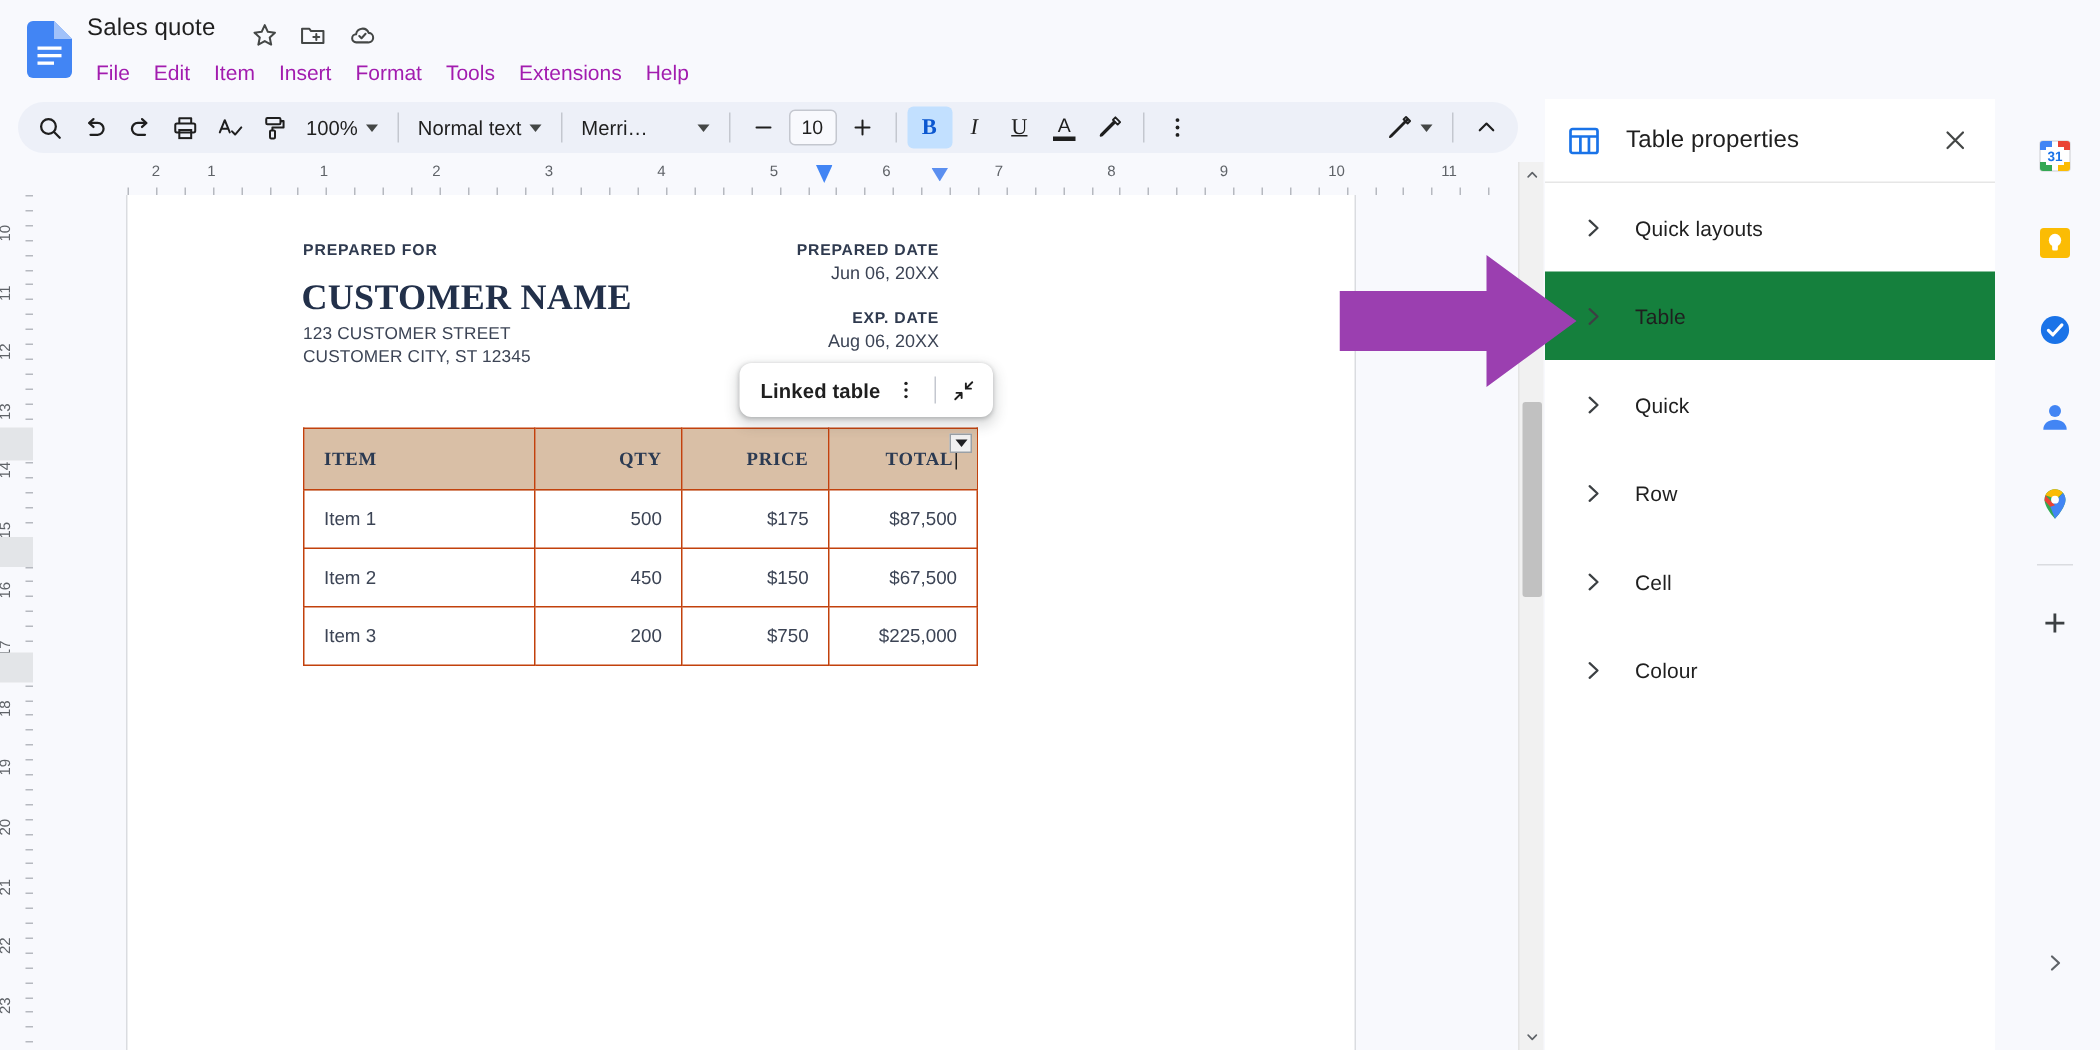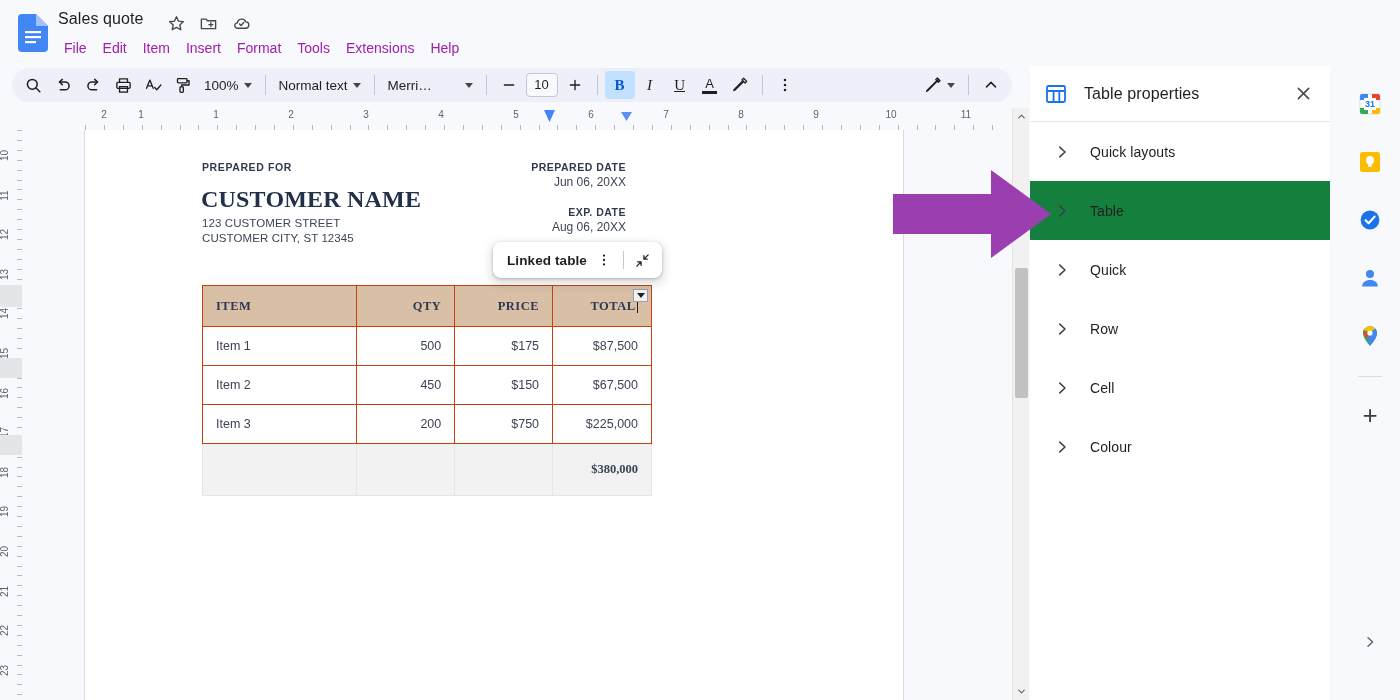--- a/index.html
+++ b/index.html
@@ -552,26 +552,20 @@
             <td class="col-qty">450</td>
             <td class="col-price">$150</td>
             <td class="col-total">$67,500</td>
           </tr>
           <tr>
             <td class="col-item">Item 3</td>
             <td class="col-qty">200</td>
             <td class="col-price">$750</td>
             <td class="col-total">$225,000</td>
           </tr>
-          <tr class="total-row">
-            <td class="col-item"></td>
-            <td class="col-qty"></td>
-            <td class="col-price"></td>
-            <td class="col-total grand-total">$380,000</td>
-          </tr>
         </tbody>
       </table>
 
     </div>
   </div>
 
   <div class="vscroll">
     <div class="vs-arrow vs-up">
       <svg width="11" height="11" viewBox="0 0 24 24" fill="none" stroke="#5f6368" stroke-width="2.4">
           <path d="M6 15l6-6 6 6" stroke-linecap="round" stroke-linejoin="round"></path>

